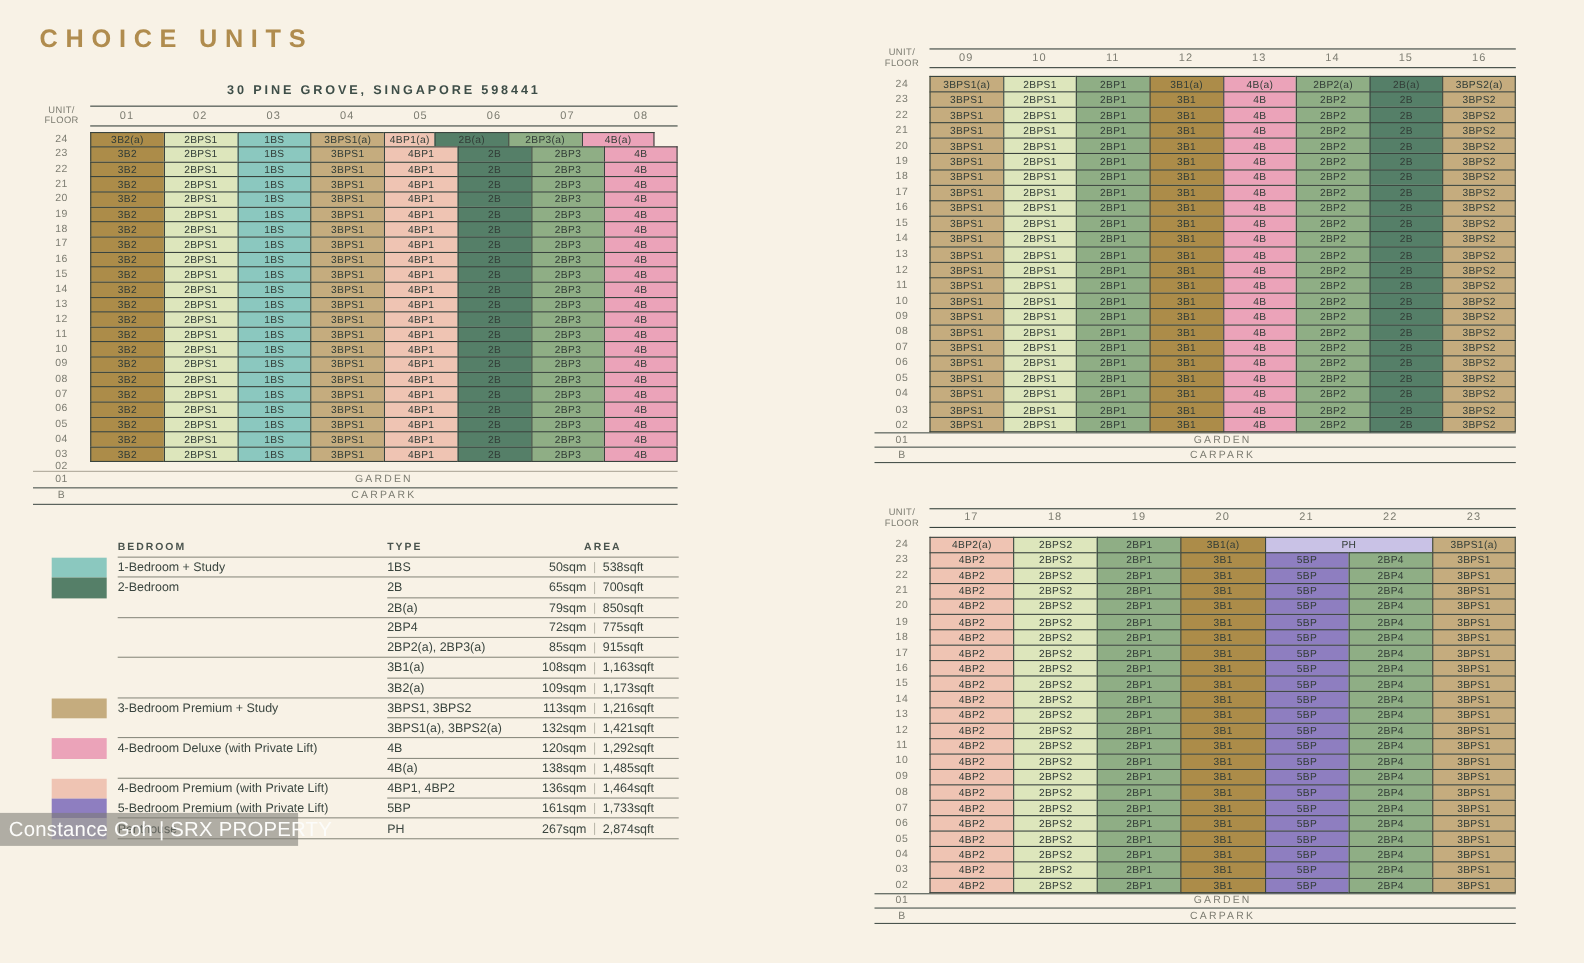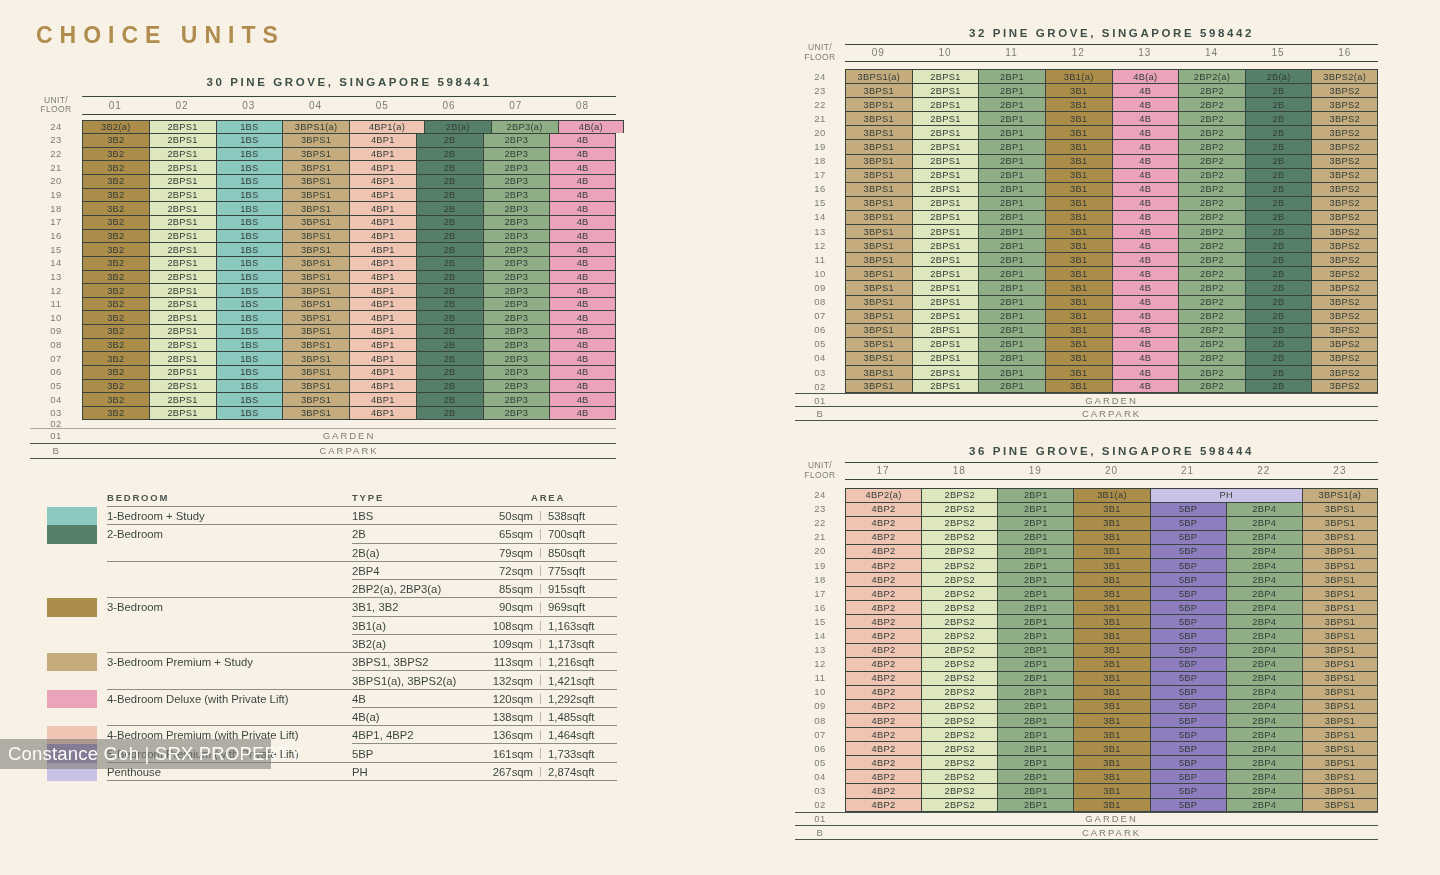--- a/index.html
+++ b/index.html
@@ -103,21 +103,21 @@
       <span class="colnum" style="width: 66.75px;">07</span>
       <span class="colnum" style="width: 66.75px;">08</span>
     </div>
     <div class="grid" style="left: 30px; top: 119.5px; width: 586px;">
       <div class="frow" style="height: 13.65px;">
         <div class="flabel" style="width: 52px;">24</div>
         <div class="cell" style="width: 66.75px; background: rgb(172, 140, 73);">3B2(a)</div>
         <div class="cell" style="width: 66.75px; background: rgb(221, 230, 188);">2BPS1</div>
         <div class="cell" style="width: 66.75px; background: rgb(139, 200, 191);">1BS</div>
         <div class="cell" style="width: 66.75px; background: rgb(197, 172, 126);">3BPS1(a)</div>
-        <div class="cell" style="width: 75px; background: rgb(239, 196, 179);">4BP1(a)</div>
+        <div class="cell" style="width: 46px; background: rgb(239, 196, 179);">4BP1(a)</div>
         <div class="cell" style="width: 66.75px; background: rgb(85, 127, 104);">2B(a)</div>
         <div class="cell" style="width: 66.75px; background: rgb(143, 174, 133);">2BP3(a)</div>
         <div class="cell lastcol" style="width: 66.75px; background: rgb(235, 163, 185);">4B(a)</div>
       </div>
       <div class="frow" style="height: 13.65px;">
         <div class="flabel" style="width: 52px;">23</div>
         <div class="cell" style="width: 66.75px; background: rgb(172, 140, 73);">3B2</div>
         <div class="cell" style="width: 66.75px; background: rgb(221, 230, 188);">2BPS1</div>
         <div class="cell" style="width: 66.75px; background: rgb(139, 200, 191);">1BS</div>
         <div class="cell" style="width: 66.75px; background: rgb(197, 172, 126);">3BPS1</div>
@@ -353,21 +353,20 @@
         <div class="flabel" style="width: 52px;">01</div>
         <div class="mtext">GARDEN</div>
       </div>
       <div class="metarow carpark" style="height: 15px;">
         <div class="flabel" style="width: 52px;">B</div>
         <div class="mtext">CARPARK</div>
       </div>
     </div>
   </div>
 <div class="building" id="bldg1">
-    <div class="bldg-title" style="left: 845px; top: 26.5px; width: 533px;">32 PINE GROVE, SINGAPORE 598442</div>
     <div class="unitfloor" style="left: 797px; top: 43px; width: 46px;">
       <div>UNIT/</div>
       <div>FLOOR</div>
     </div>
     <div class="colheader" style="left: 845px; top: 43.5px; width: 533px; height: 18.5px;">
       <span class="colnum" style="width: 66.625px;">09</span>
       <span class="colnum" style="width: 66.625px;">10</span>
       <span class="colnum" style="width: 66.625px;">11</span>
       <span class="colnum" style="width: 66.625px;">12</span>
       <span class="colnum" style="width: 66.625px;">13</span>
@@ -633,21 +632,20 @@
         <div class="flabel" style="width: 50px;">01</div>
         <div class="mtext">GARDEN</div>
       </div>
       <div class="metarow carpark" style="height: 14px;">
         <div class="flabel" style="width: 50px;">B</div>
         <div class="mtext">CARPARK</div>
       </div>
     </div>
   </div>
 <div class="building" id="bldg2">
-    <div class="bldg-title" style="left: 845px; top: 444.5px; width: 533px;">36 PINE GROVE, SINGAPORE 598444</div>
     <div class="unitfloor" style="left: 797px; top: 461px; width: 46px;">
       <div>UNIT/</div>
       <div>FLOOR</div>
     </div>
     <div class="colheader" style="left: 845px; top: 461.5px; width: 533px; height: 18.5px;">
       <span class="colnum" style="width: 76.1429px;">17</span>
       <span class="colnum" style="width: 76.1429px;">18</span>
       <span class="colnum" style="width: 76.1429px;">19</span>
       <span class="colnum" style="width: 76.1429px;">20</span>
       <span class="colnum" style="width: 76.1429px;">21</span>
@@ -936,29 +934,20 @@
         <div class="lg-line partial"></div>
       </div>
       <div class="lg-row">
         <div class="lg-type">2BP2(a), 2BP3(a)</div>
         <div class="lg-sqm">85sqm</div>
         <div class="lg-sep"></div>
         <div class="lg-sqft">915sqft</div>
         <div class="lg-line full"></div>
       </div>
       <div class="lg-row">
-        <div class="lg-swatch" style="background: rgb(172, 140, 73);"></div>
-        <div class="lg-bedroom">3-Bedroom</div>
-        <div class="lg-type">3B1, 3B2</div>
-        <div class="lg-sqm">90sqm</div>
-        <div class="lg-sep"></div>
-        <div class="lg-sqft">969sqft</div>
-        <div class="lg-line partial"></div>
-      </div>
-      <div class="lg-row">
         <div class="lg-type">3B1(a)</div>
         <div class="lg-sqm">108sqm</div>
         <div class="lg-sep"></div>
         <div class="lg-sqft">1,163sqft</div>
         <div class="lg-line partial"></div>
       </div>
       <div class="lg-row">
         <div class="lg-type">3B2(a)</div>
         <div class="lg-sqm">109sqm</div>
         <div class="lg-sep"></div>

